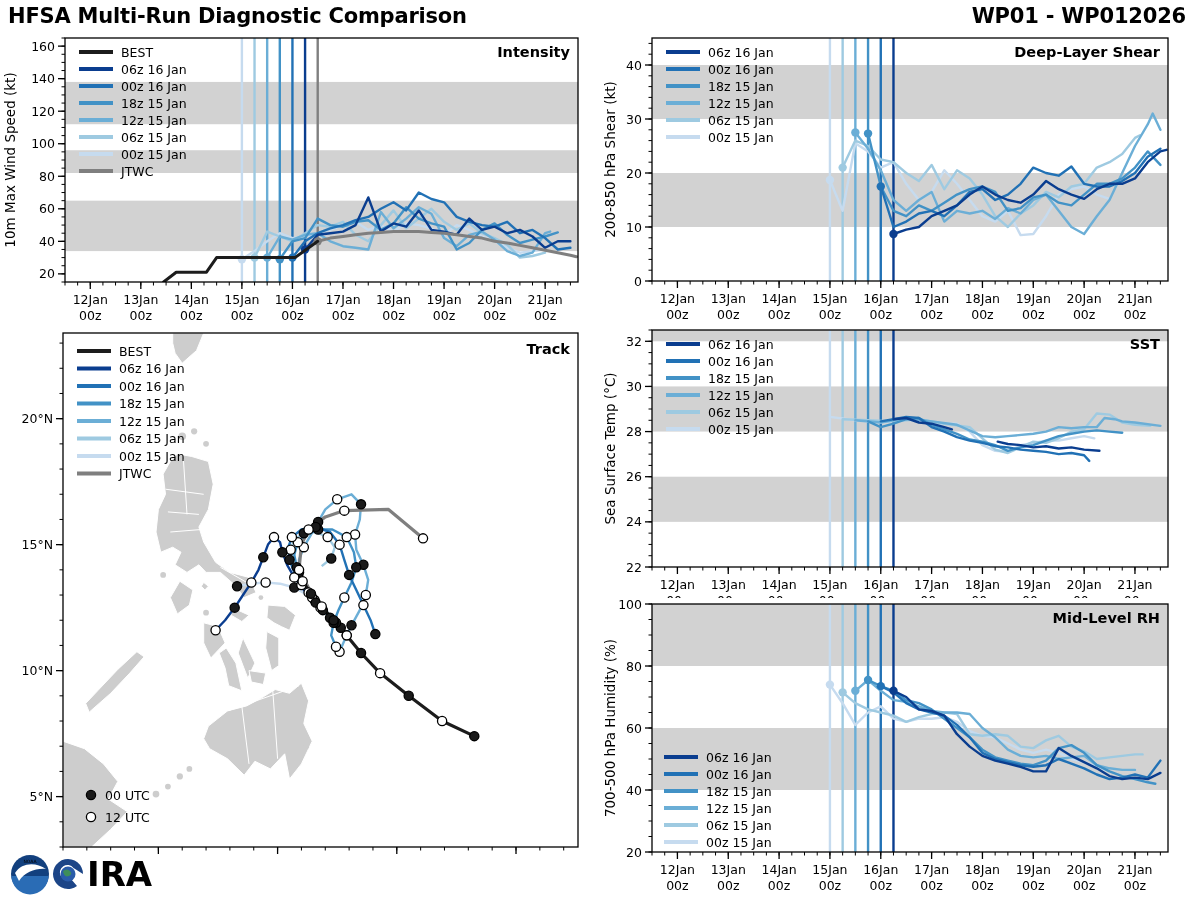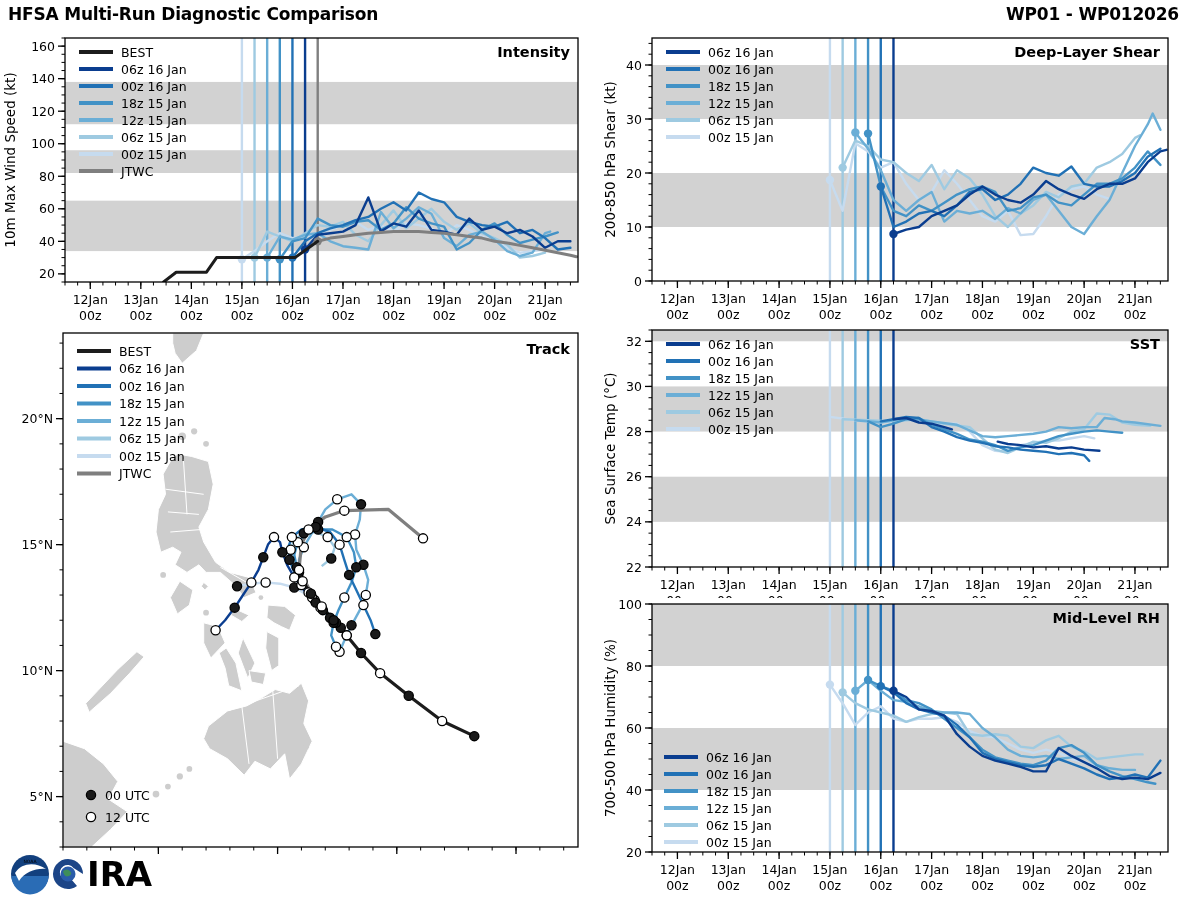--- a/index.html
+++ b/index.html
@@ -1,19 +1,19 @@
 <!DOCTYPE html>
 <html><head>
 <meta charset="utf-8">
 <style>
   html,body{margin:0;padding:0;background:#ffffff;}
   body{width:1200px;height:900px;position:relative;font-family:"DejaVu Sans",sans-serif;color:#000;overflow:hidden;}
-  .hdr{position:absolute;top:4px;font-weight:bold;font-size:17px;letter-spacing:-0.2px;}
+  .hdr{position:absolute;top:4px;font-weight:bold;font-size:21px;letter-spacing:-0.2px;}
   #hdr-left{left:8px;}
-  #hdr-right{right:21px;margin-left:8px;}
+  #hdr-right{right:14px;margin-left:8px;}
   .panel{position:absolute;}
   #logo{position:absolute;left:8px;top:851px;}
   svg text{fill:#000;}
 </style>
 </head>
 <body>
 
 <div class="hdr" id="hdr-left">HFSA Multi-Run Diagnostic Comparison</div>
 <div class="hdr" id="hdr-right">WP01 - WP012026</div>
 

